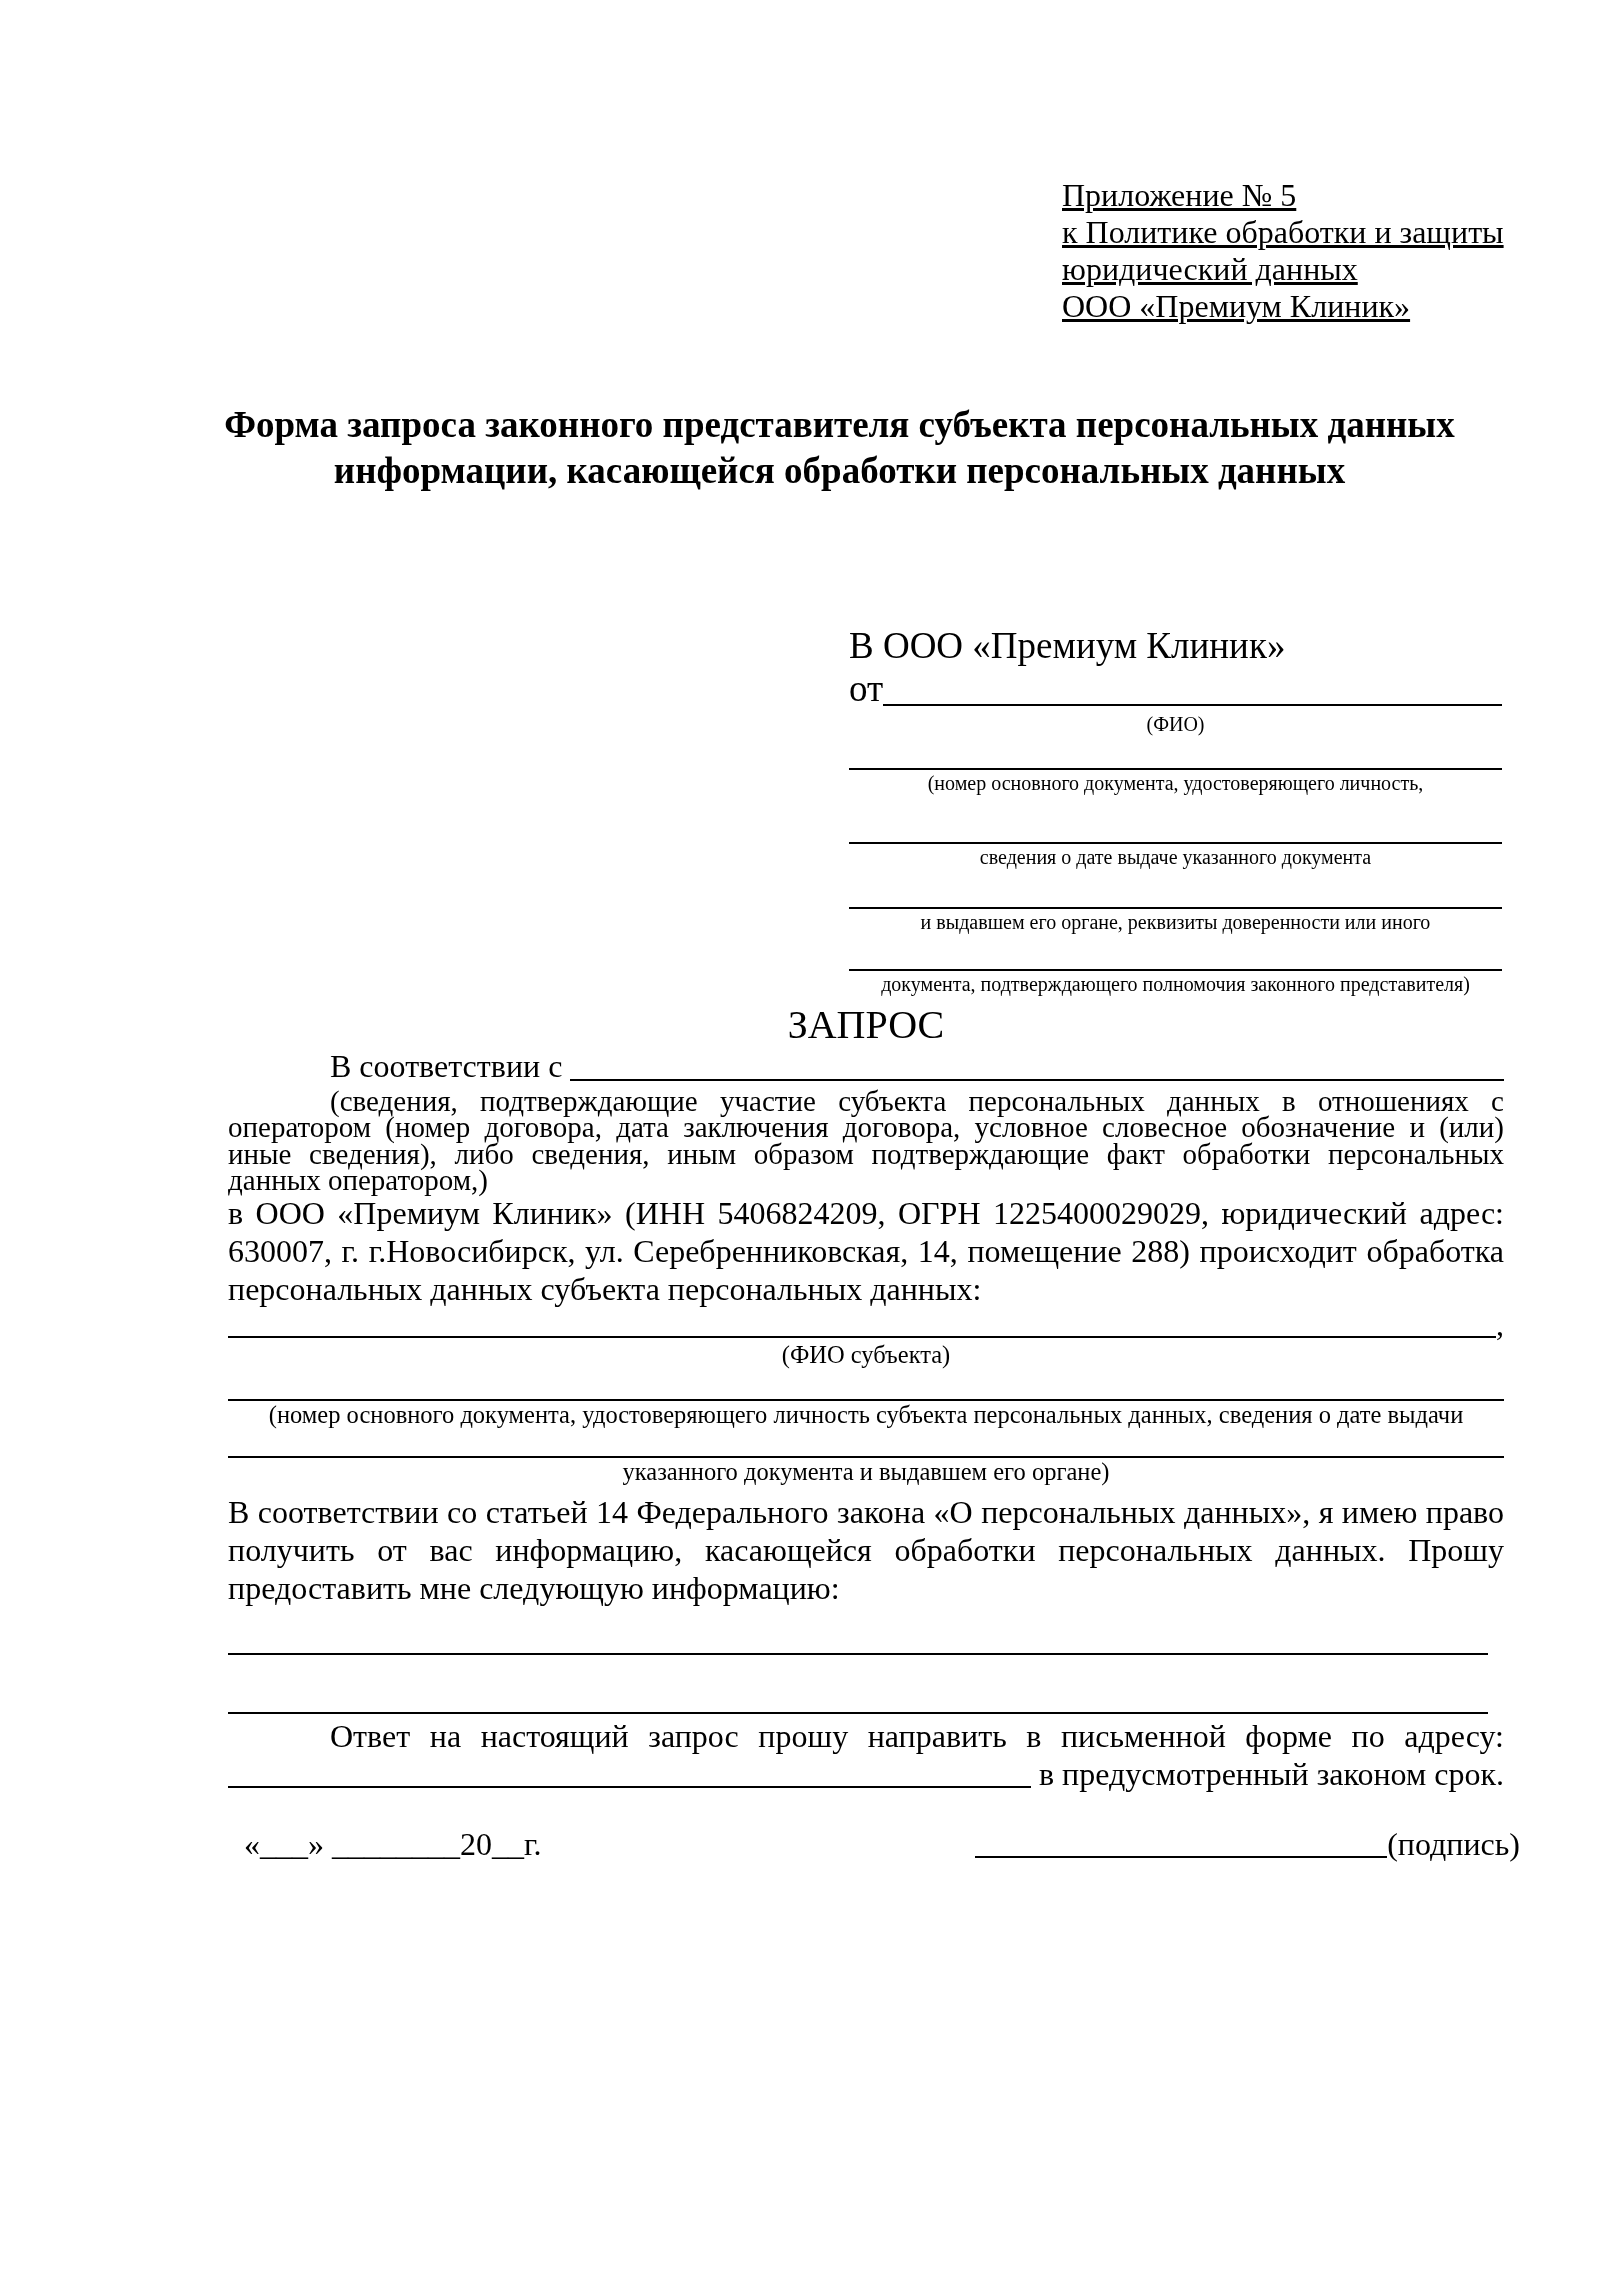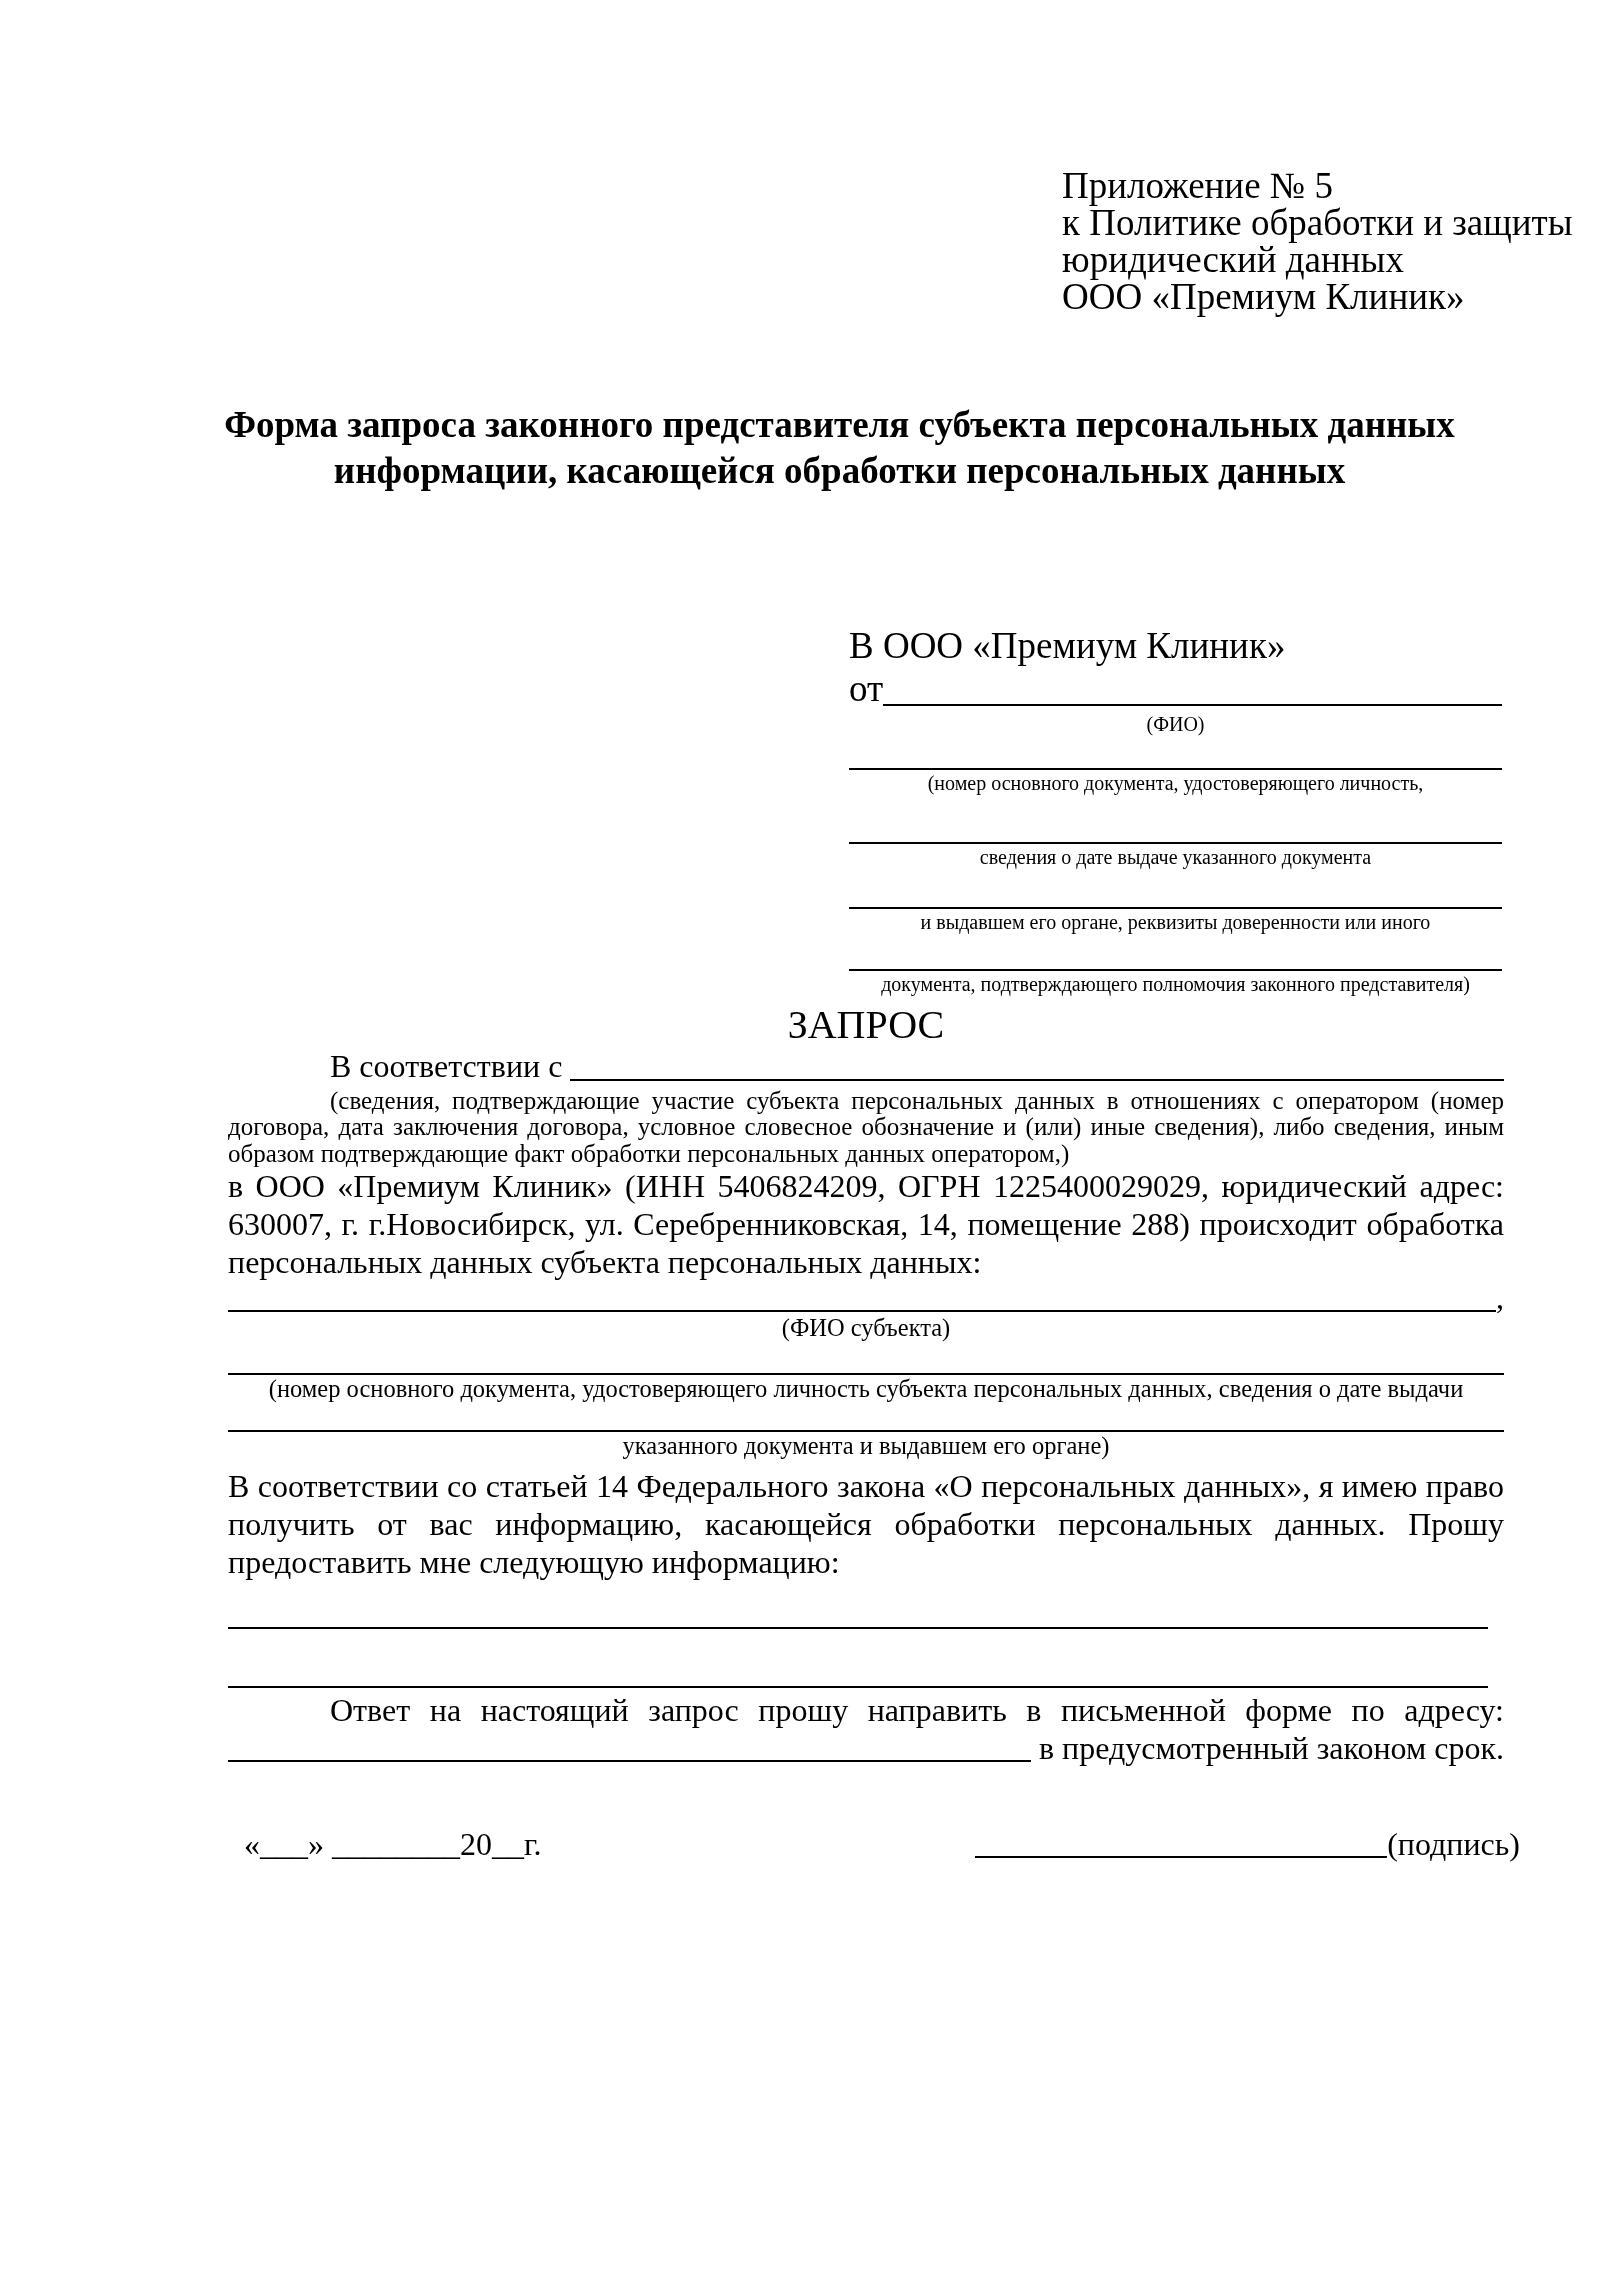--- a/index.html
+++ b/index.html
@@ -5,21 +5,21 @@
   html,body{margin:0;padding:0;background:#e9e9e9;}
   #page{
     position:relative;
     width:1621px;height:2293px;
     background:#ffffff;
     color:#000;
     font-family:"Liberation Serif","DejaVu Serif",serif;
     overflow:hidden;
   }
   
-  .appendix{position:absolute;left:1062px;top:167px;font-size:37px;line-height:37px;}
+  .appendix{position:absolute;left:1062px;top:177px;font-size:32px;line-height:37px;text-decoration:underline;}
   
   .doc-title{position:absolute;left:173px;top:402px;width:1333px;
     text-align:center;font-weight:bold;font-size:37px;line-height:46px;}
   
   .addressee{position:absolute;left:849px;top:588px;width:653px;font-size:37px;line-height:43px;margin-top:36px;}
   .addr-to{height:43px;}
   .from-row{display:flex;height:43px;}
   .from-row .lbl{flex:0 0 auto;}
   .fill{flex:1 1 auto;border-bottom:2.9px solid #000;margin-bottom:3.9px;}
   .cap{font-size:20px;line-height:27.4px;text-align:center;white-space:nowrap;}
@@ -28,21 +28,21 @@
   .u1{height:29px;} .u2{height:45px;} .u3{height:35px;} .u4{height:33px;}
   .c{height:27.4px;}
   
   .req-heading{position:absolute;left:228px;top:1006px;width:1276px;
     text-align:center;font-size:40px;line-height:37px;}
   
   .main{position:absolute;left:228px;top:1047px;width:1276px;font-size:32px;line-height:38px;}
   .intro-row{display:flex;height:38px;}
   .indent{flex:0 0 102px;}
   .intro-row .lbl{flex:0 0 auto;white-space:pre;}
-  .sm-para{font-size:25px;line-height:26.5px;text-align:justify;text-indent:102px;margin-top:2.9px;}
+  .sm-para{font-size:29px;line-height:26.5px;text-align:justify;text-indent:102px;margin-top:2.9px;}
   .op-para{text-align:justify;}
   .subject-row{display:flex;height:33px;align-items:flex-end;}
   .subject-row .fill{margin-bottom:2.9px;}
   .subject-row .comma{flex:0 0 auto;line-height:33px;}
   .ccap{font-size:24.5px;line-height:27.4px;height:27.4px;text-align:center;white-space:nowrap;}
   .u-a{height:31px;} .u-b{height:27.4px;}
   .law-para{text-align:justify;margin-top:8px;}
   .blank{width:1260px;border-bottom:2.9px solid #000;}
   .b1{height:46px;} .b2{height:57px;}
   .ans1{margin-top:2.9px;height:38px;text-align:justify;text-align-last:justify;text-indent:102px;white-space:nowrap;}

